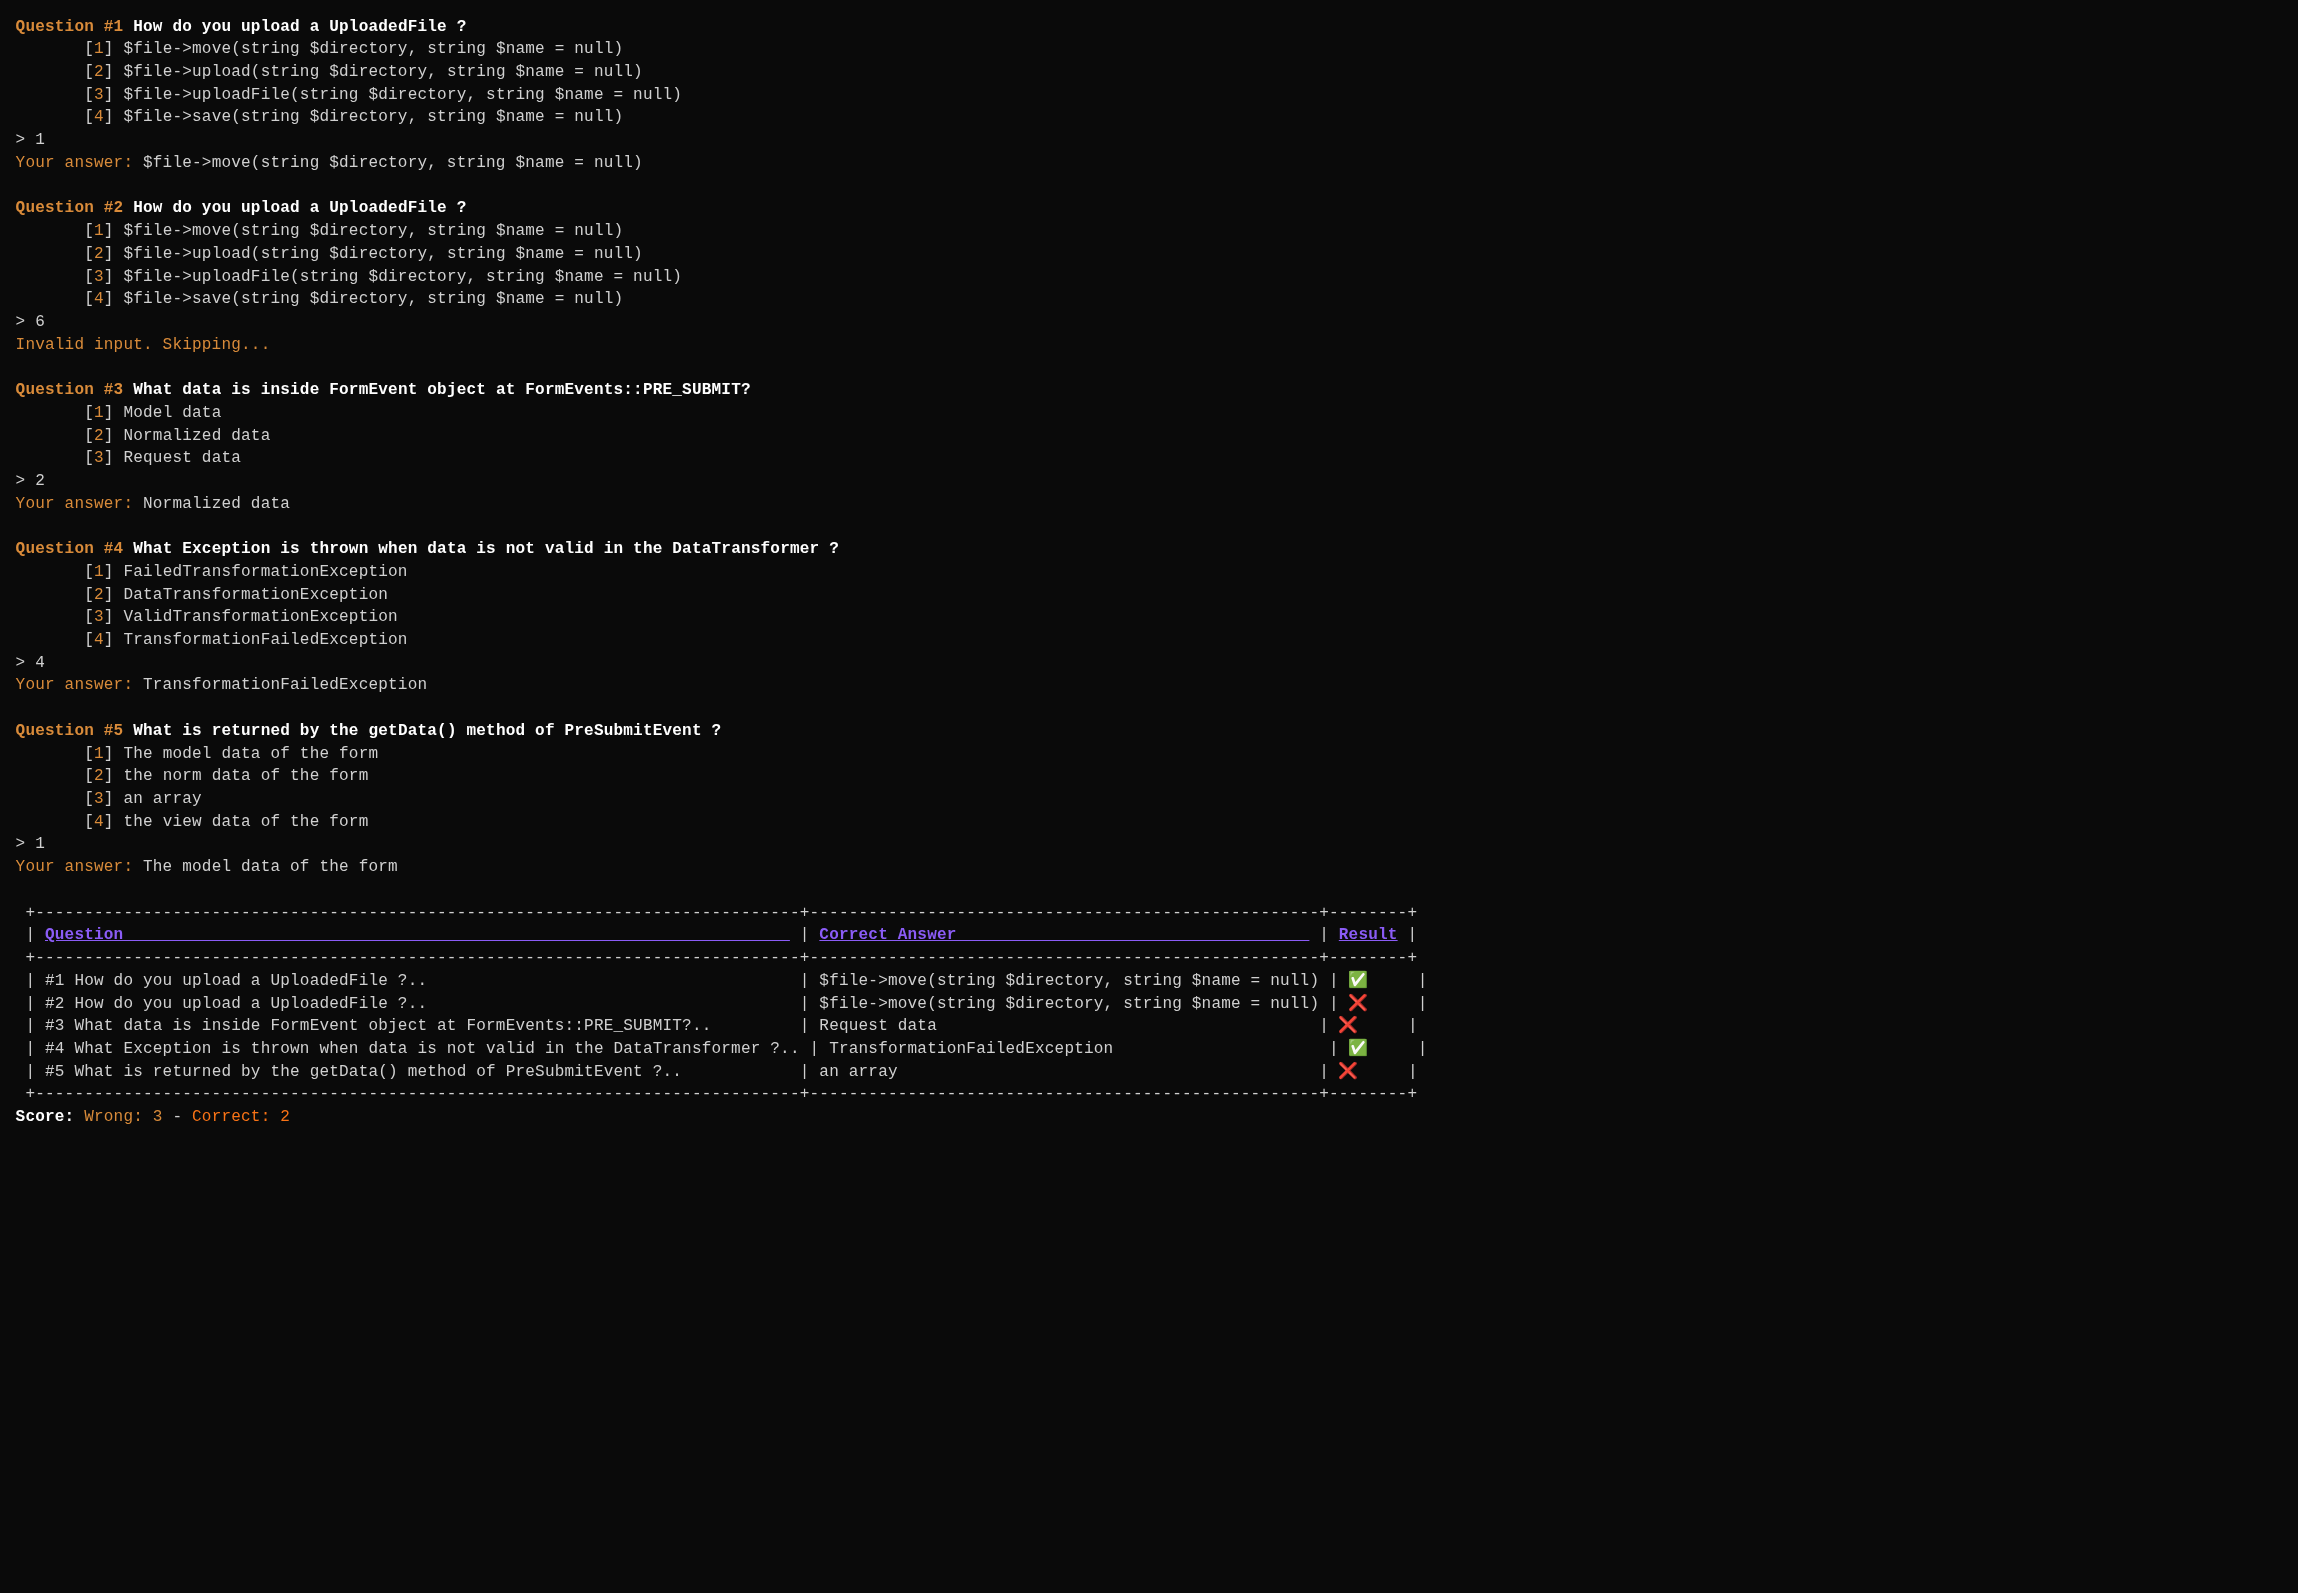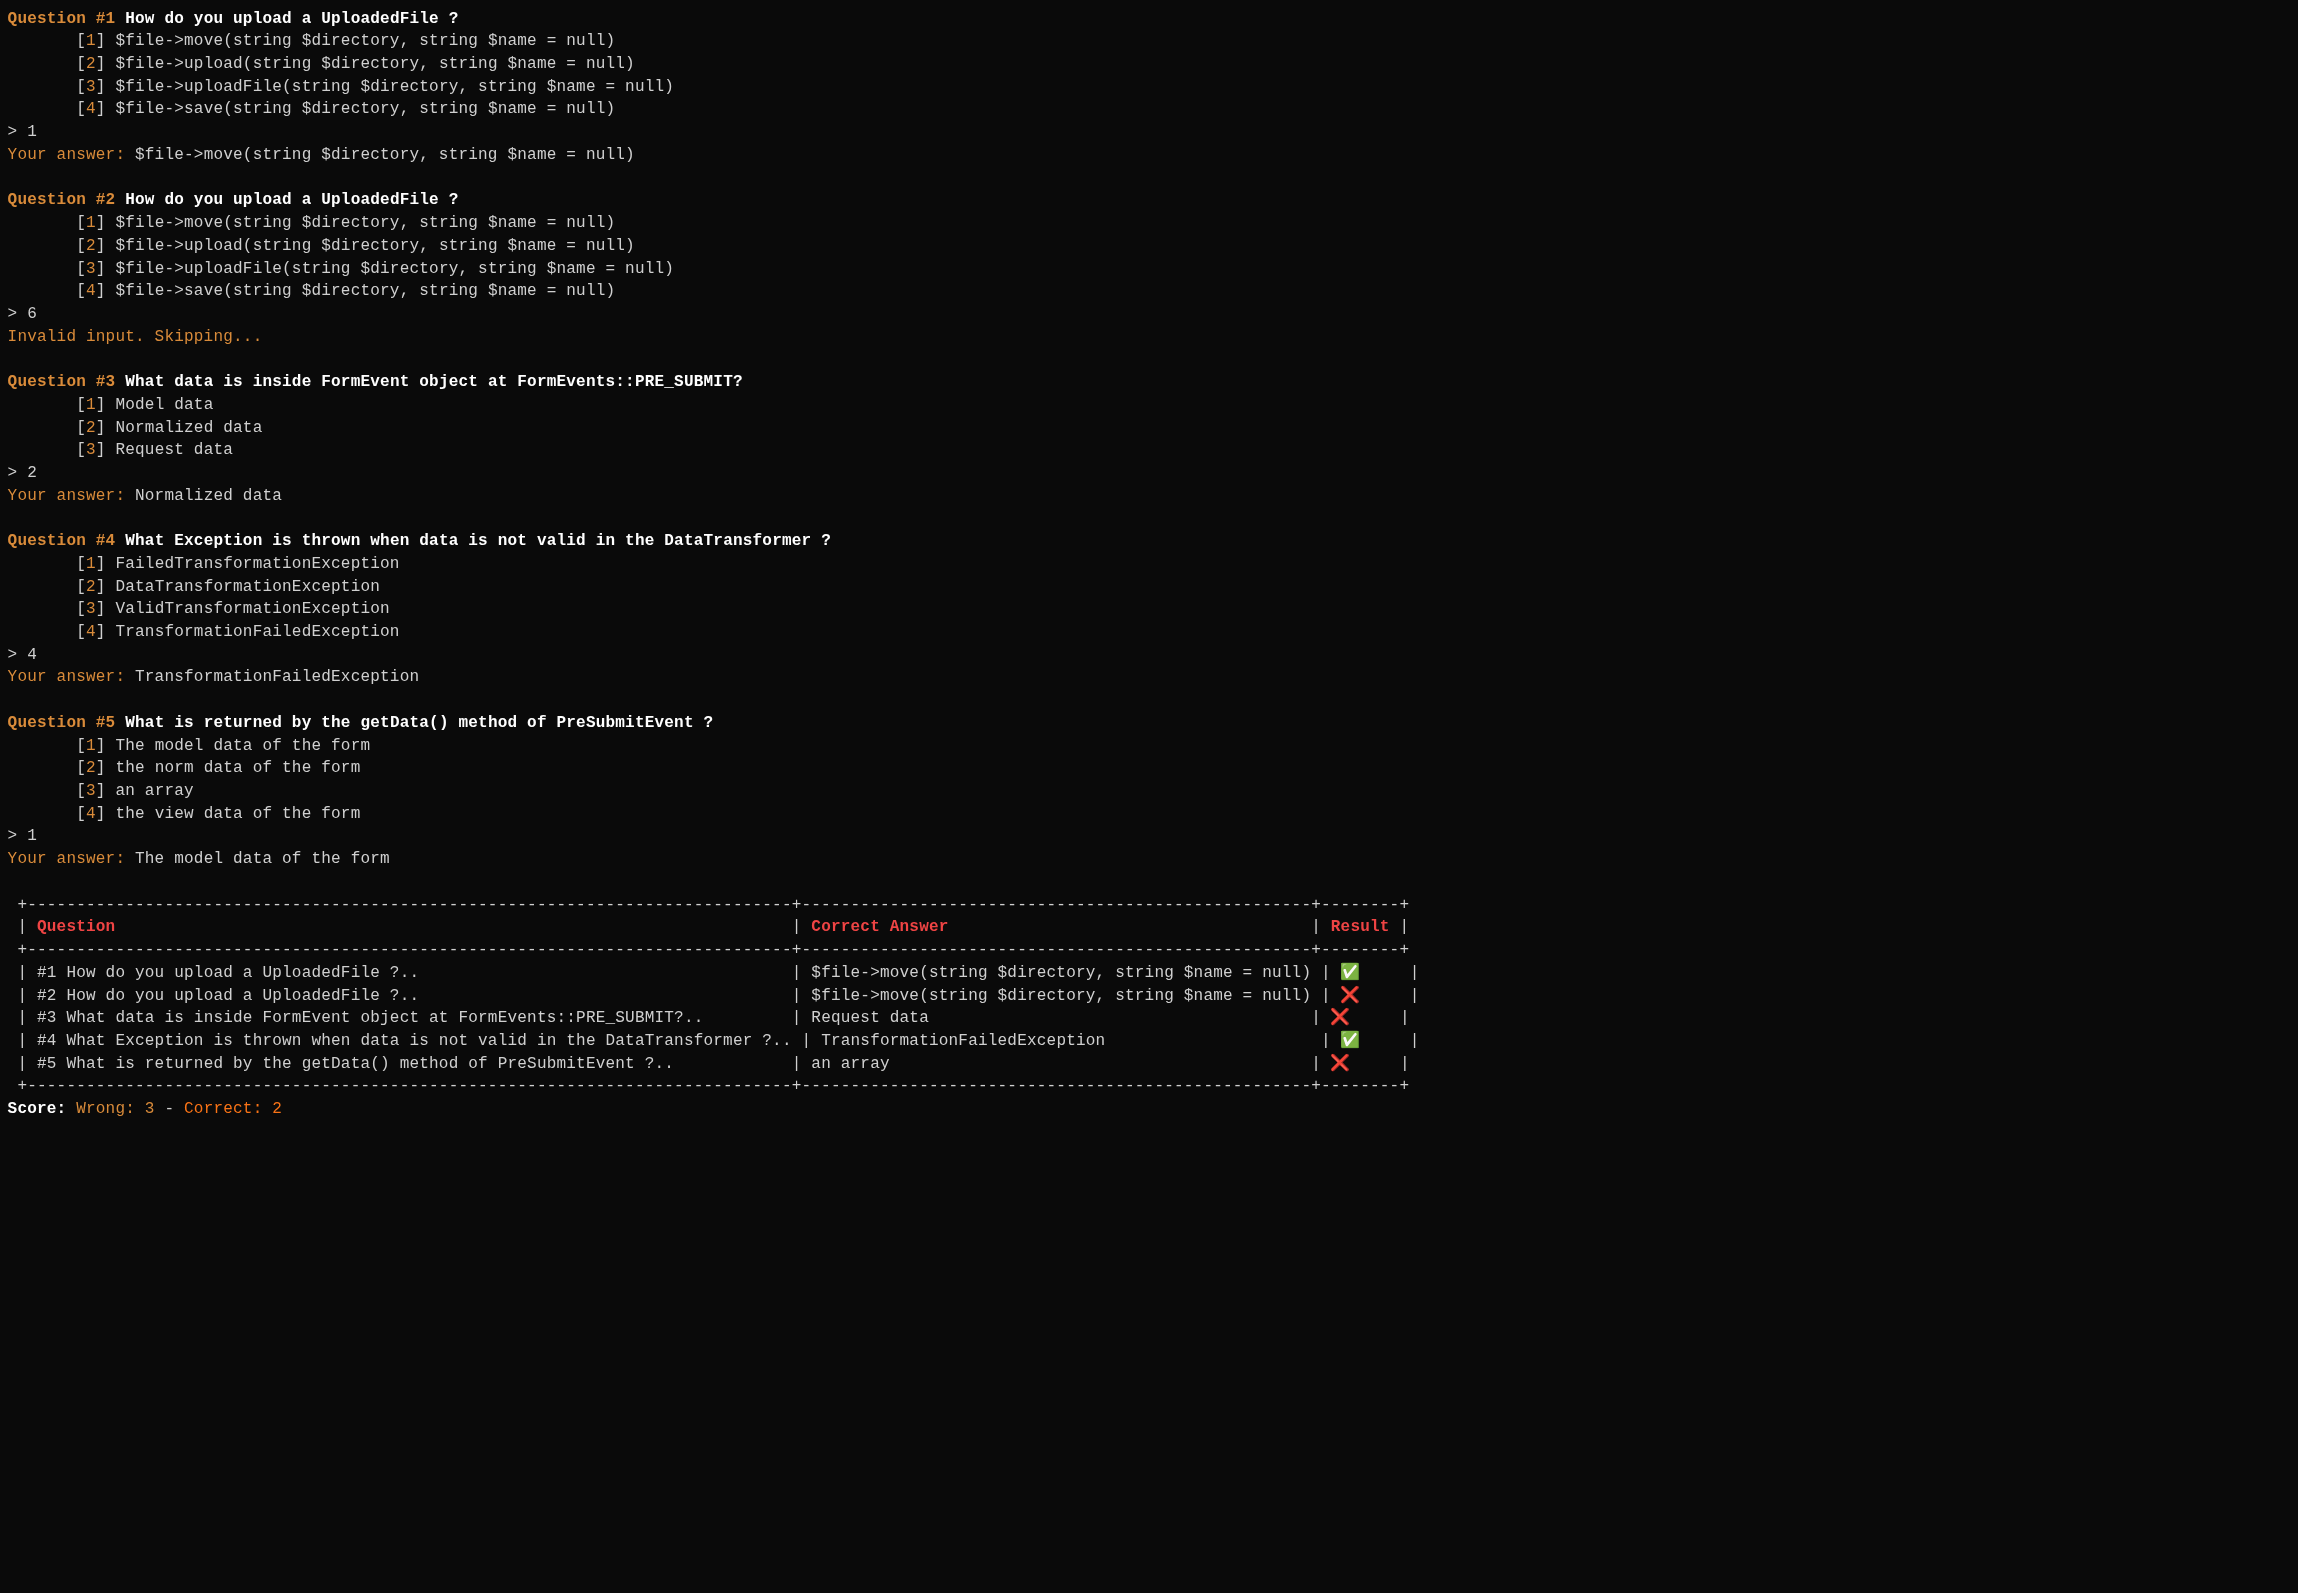--- a/index.html
+++ b/index.html
@@ -6,31 +6,31 @@
     margin: 0;
     padding: 0;
     background: #0a0a0a;
     color: #e0e0e0;
     font-family: "SF Mono", "Monaco", "Consolas", "Liberation Mono", "Courier New", monospace;
     font-size: 16px;
     line-height: 1.42;
     letter-spacing: 0.2px;
   }
   pre {
-    margin: 4px;
+    margin: 12px;
     padding: 3.6px 3.6px 3.6px 3.6px;
     font-family: inherit;
     font-size: inherit;
     white-space: pre;
   }
   .orange { color: #d98b3a; }
   .white  { color: #ffffff; }
   .bold   { font-weight: 700; }
   .grey   { color: #d0d0d0; }
-  .olive  { color: #ef4444; }
+  .olive  { color: #8b5cf6; text-decoration: underline; }
   .green  { color: #f97316; }
   .sep    { color: #cfcfcf; }
   .check  { color: #1fa83a; }
   .cross  { color: #d93a2b; }
 </style>
 </head>
 <body>
 
 <pre id="terminal"><div><span class="orange bold">Question #1</span><span> </span><span class="white bold">How do you upload a UploadedFile ?</span></div><div><span class="grey">       [</span><span class="orange">1</span><span class="grey">] $file-&gt;move(string $directory, string $name = null)</span></div><div><span class="grey">       [</span><span class="orange">2</span><span class="grey">] $file-&gt;upload(string $directory, string $name = null)</span></div><div><span class="grey">       [</span><span class="orange">3</span><span class="grey">] $file-&gt;uploadFile(string $directory, string $name = null)</span></div><div><span class="grey">       [</span><span class="orange">4</span><span class="grey">] $file-&gt;save(string $directory, string $name = null)</span></div><div><span class="grey">&gt; 1</span></div><div><span class="orange">Your answer: </span><span class="grey">$file-&gt;move(string $directory, string $name = null)</span></div>
 <div><span class="orange bold">Question #2</span><span> </span><span class="white bold">How do you upload a UploadedFile ?</span></div><div><span class="grey">       [</span><span class="orange">1</span><span class="grey">] $file-&gt;move(string $directory, string $name = null)</span></div><div><span class="grey">       [</span><span class="orange">2</span><span class="grey">] $file-&gt;upload(string $directory, string $name = null)</span></div><div><span class="grey">       [</span><span class="orange">3</span><span class="grey">] $file-&gt;uploadFile(string $directory, string $name = null)</span></div><div><span class="grey">       [</span><span class="orange">4</span><span class="grey">] $file-&gt;save(string $directory, string $name = null)</span></div><div><span class="grey">&gt; 6</span></div><div><span class="orange">Invalid input. Skipping...</span></div>

